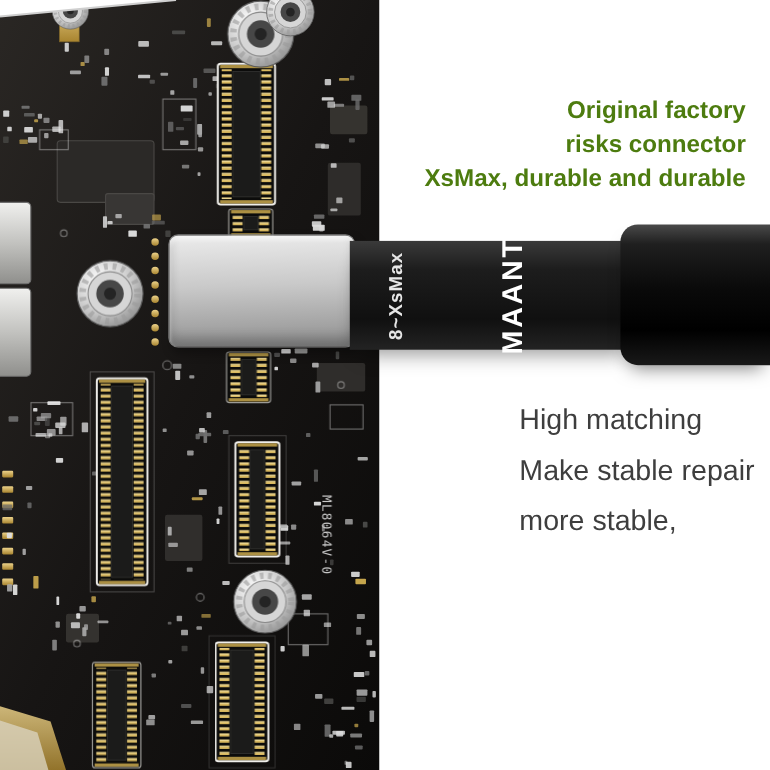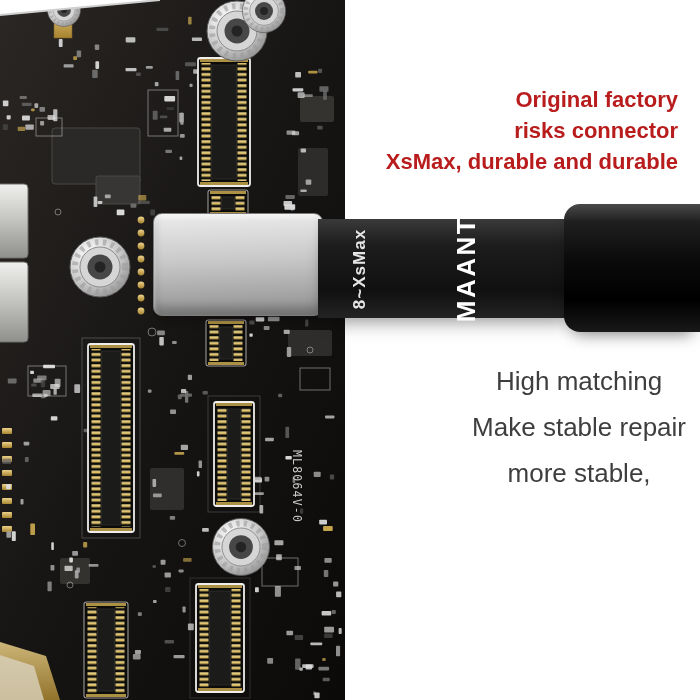--- a/index.html
+++ b/index.html
@@ -19,22 +19,22 @@
   .model{left:42px;transform:translate(-50%,-50%) rotate(-90deg);
        font-size:17px;font-weight:600;letter-spacing:1px;color:#e6e6e6;}
   .brand{left:148px;transform:translate(-50%,-50%) rotate(-90deg);
        font-size:26px;font-weight:bold;letter-spacing:2.5px;color:#ffffff;}
   .cable-end{position:absolute;left:564px;top:204px;width:136px;height:128px;
        border-radius:16px 0 0 16px;
        background:linear-gradient(180deg,#4a4a4a,#1f1f1f 14%,#0a0a0a 45%,#000 75%,#191919);
        box-shadow:0 10px 16px -8px rgba(0,0,0,.5);z-index:4;}
   
   .headline{position:absolute;right:22px;top:84px;text-align:right;
-       font-size:22px;font-weight:bold;color:#b91c1c;line-height:31px;z-index:5;}
-  .benefits{position:absolute;right:14px;top:358px;text-align:center;
+       font-size:22px;font-weight:bold;color:#4d7c0f;line-height:31px;z-index:5;}
+  .benefits{position:absolute;right:14px;top:358px;text-align:left;
        font-size:26px;color:#3e3e3e;line-height:46px;z-index:5;}
 </style>
 </head>
 <body>
 
 <div class="stage">
 
   <svg id="pcb" class="pcb" width="345" height="700" viewBox="0 0 345 700">
     <defs>
       <linearGradient id="boardGrad" x1="0" y1="0" x2="1" y2="1">

